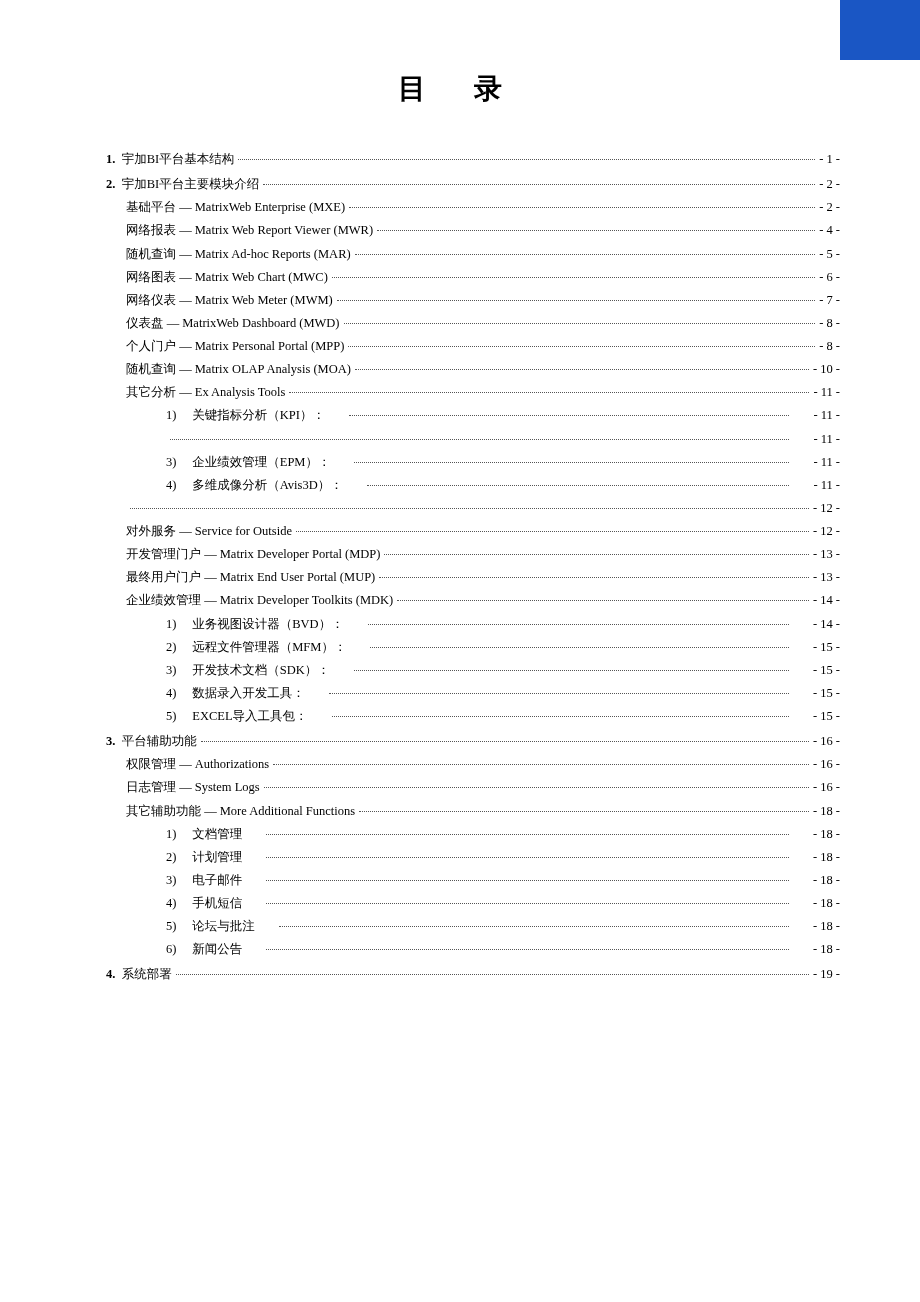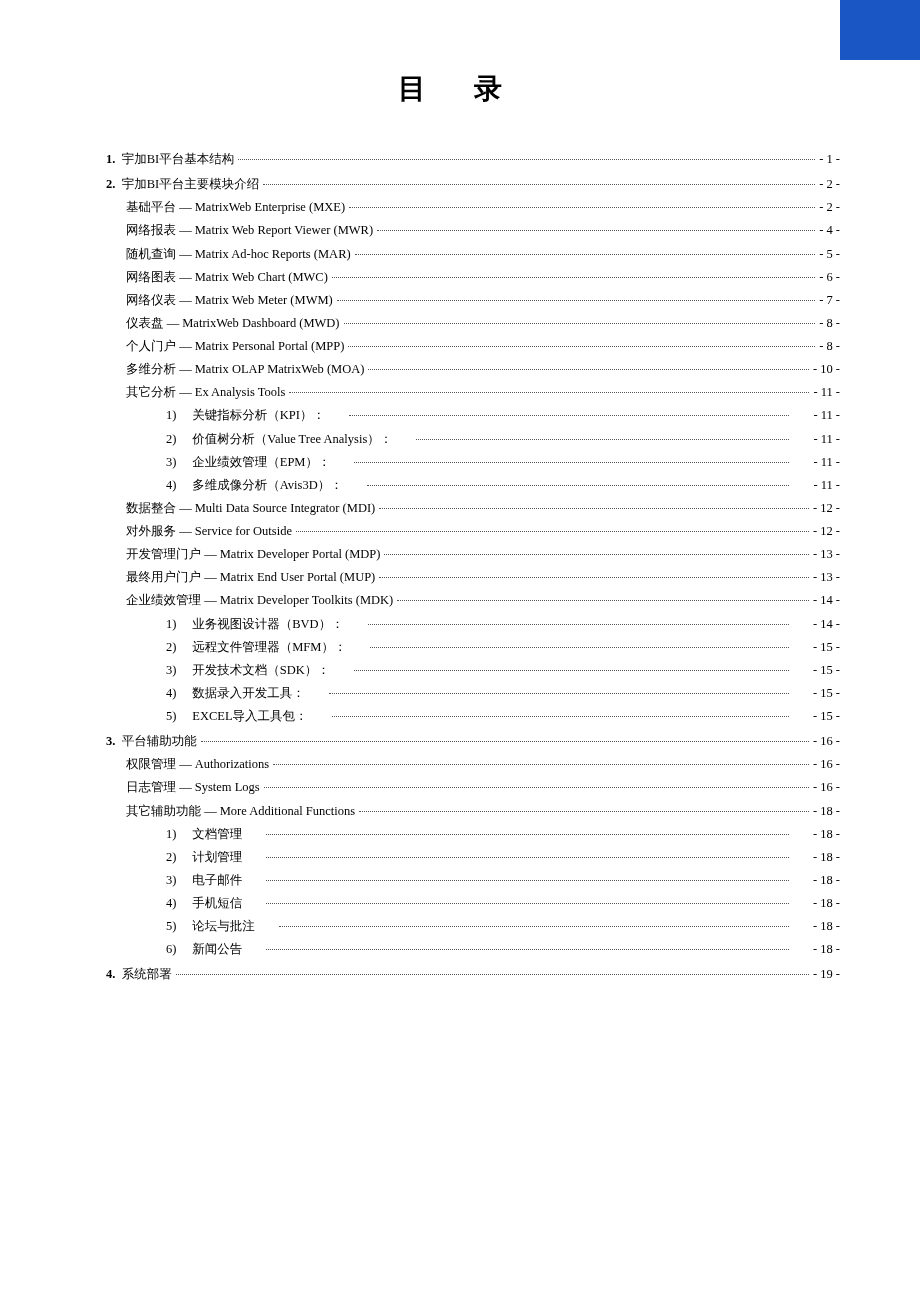--- a/index.html
+++ b/index.html
@@ -116,51 +116,49 @@
         <span class="toc-label">仪表盘  — MatrixWeb Dashboard (MWD)</span>
         <span class="toc-dots"></span>
         <span class="toc-page">- 8 -</span>
       </div>
       <div class="toc-item level2">
         <span class="toc-label">个人门户  — Matrix Personal Portal (MPP)</span>
         <span class="toc-dots"></span>
         <span class="toc-page">- 8 -</span>
       </div>
       <div class="toc-item level2">
-        <span class="toc-label">多维分析  — Matrix OLAP MatrixWeb (MOA)</span>
+        <span class="toc-label">随机查询  — Matrix OLAP Analysis (MOA)</span>
         <span class="toc-dots"></span>
         <span class="toc-page">- 10 -</span>
       </div>
       <div class="toc-item level2">
         <span class="toc-label">其它分析  — Ex Analysis Tools</span>
         <span class="toc-dots"></span>
         <span class="toc-page">- 11 -</span>
       </div>
       <div class="toc-item level3">
         <span class="toc-label"><span class="numbered-prefix">1)</span>&nbsp;&nbsp;关键指标分析（KPI）：</span>
         <span class="toc-dots"></span>
         <span class="toc-page">- 11 -</span>
       </div>
       <div class="toc-item level3">
-        <span class="toc-label"><span class="numbered-prefix">2)</span>&nbsp;&nbsp;价值树分析（Value Tree Analysis）：</span>
         <span class="toc-dots"></span>
         <span class="toc-page">- 11 -</span>
       </div>
       <div class="toc-item level3">
         <span class="toc-label"><span class="numbered-prefix">3)</span>&nbsp;&nbsp;企业绩效管理（EPM）：</span>
         <span class="toc-dots"></span>
         <span class="toc-page">- 11 -</span>
       </div>
       <div class="toc-item level3">
         <span class="toc-label"><span class="numbered-prefix">4)</span>&nbsp;&nbsp;多维成像分析（Avis3D）：</span>
         <span class="toc-dots"></span>
         <span class="toc-page">- 11 -</span>
       </div>
       <div class="toc-item level2">
-        <span class="toc-label">数据整合  — Multi Data Source Integrator (MDI)</span>
         <span class="toc-dots"></span>
         <span class="toc-page">- 12 -</span>
       </div>
       <div class="toc-item level2">
         <span class="toc-label">对外服务  — Service for Outside</span>
         <span class="toc-dots"></span>
         <span class="toc-page">- 12 -</span>
       </div>
       <div class="toc-item level2">
         <span class="toc-label">开发管理门户  — Matrix Developer Portal (MDP)</span>

